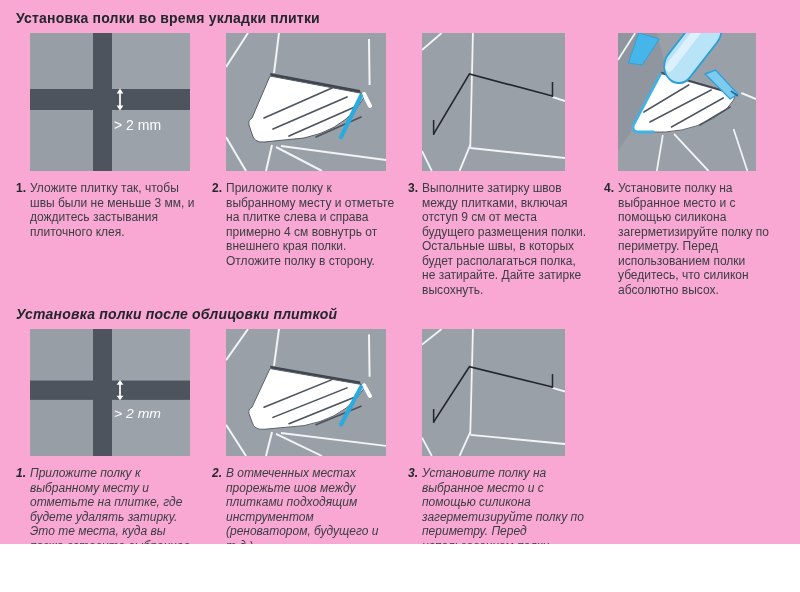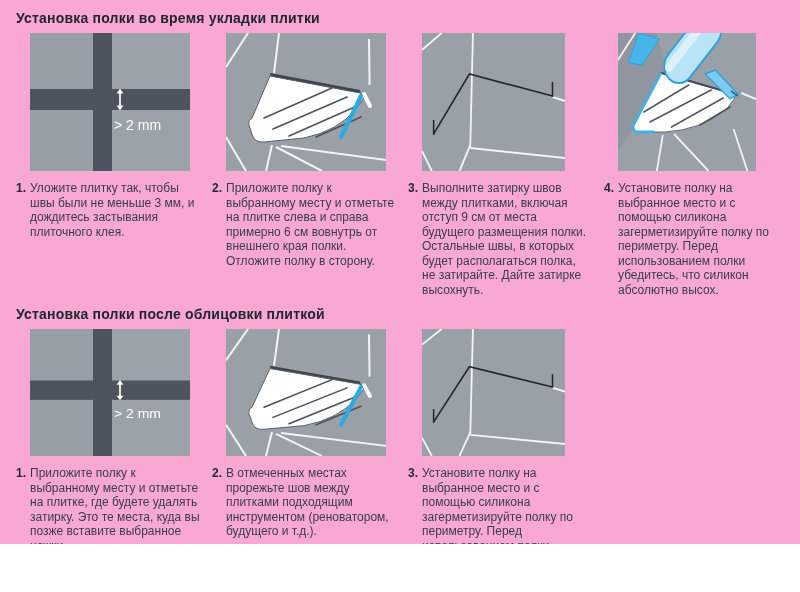--- a/index.html
+++ b/index.html
@@ -3,21 +3,21 @@
 <meta charset="utf-8">
 <style>
   * { margin:0; padding:0; box-sizing:border-box; }
   html, body { width:800px; height:592px; background:#ffffff; }
   body { font-family:"Liberation Sans", sans-serif; }
   .page { width:800px; height:544px; padding:8px 5px 0 16px; overflow:hidden; background:#f9a8d4; }
   .section-title {
     font-size:14px; font-weight:700; color:#23262c; letter-spacing:.2px;
     margin:2px 0 7px 0;
   }
-  .section + .section { margin-top:9px; }
+  .section + .section { margin-top:9px;font-style:italic; }
   .steps-row { display:grid; grid-template-columns:repeat(4, 196px); }
   .step { padding-right:12px; }
   .figure-wrap { margin-left:14px; margin-bottom:10px; }
   .row1 .figure-wrap { height:138px; }
   .row2 .figure-wrap { height:127px; }
   .w-a { width:160px; }
   .w-c { width:143px; }
   .w-d { width:138px; }
   svg.ill { display:block; width:100%; height:100%; }
   .step-body { display:flex; font-size:12px; line-height:14.5px; color:#3a3d44; }
@@ -135,21 +135,21 @@
       </div>
 
       <div class="step">
         <div class="figure-wrap w-a">
           <svg class="ill" viewBox="0 0 160 138" preserveAspectRatio="none">
               <use href="#sym-shelf-marking"></use>
             </svg>
         </div>
         <div class="step-body">
           <span class="step-num">2.</span>
-          <span class="step-text">Приложите полку к выбранному месту и отметьте на плитке слева и справа примерно 6 см вовнутрь от внешнего края полки. Отложите полку в сторону.</span>
+          <span class="step-text">Приложите полку к выбранному месту и отметьте на плитке слева и справа примерно 4 см вовнутрь от внешнего края полки. Отложите полку в сторону.</span>
         </div>
       </div>
 
       <div class="step">
         <div class="figure-wrap w-c">
           <svg class="ill" viewBox="0 0 160 138" preserveAspectRatio="none">
               <use href="#sym-grout-seam"></use>
             </svg>
         </div>
         <div class="step-body">

